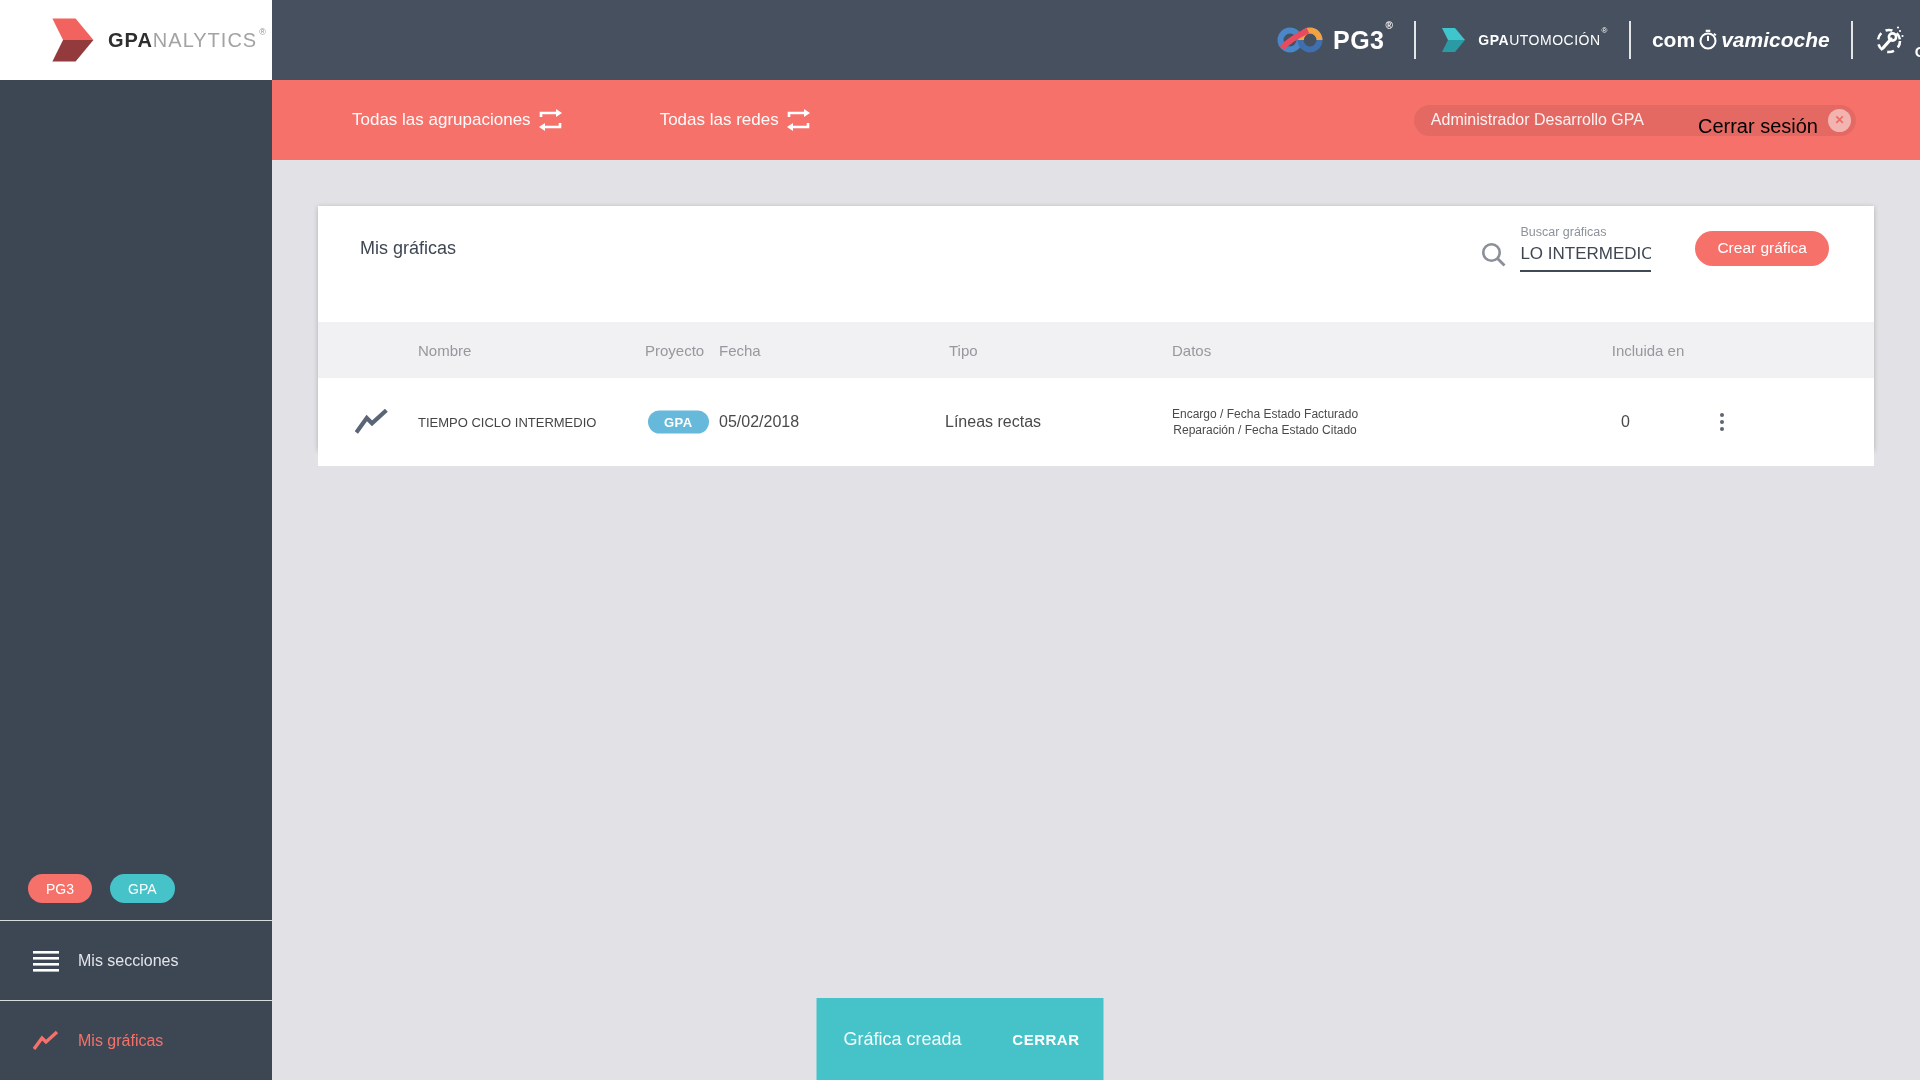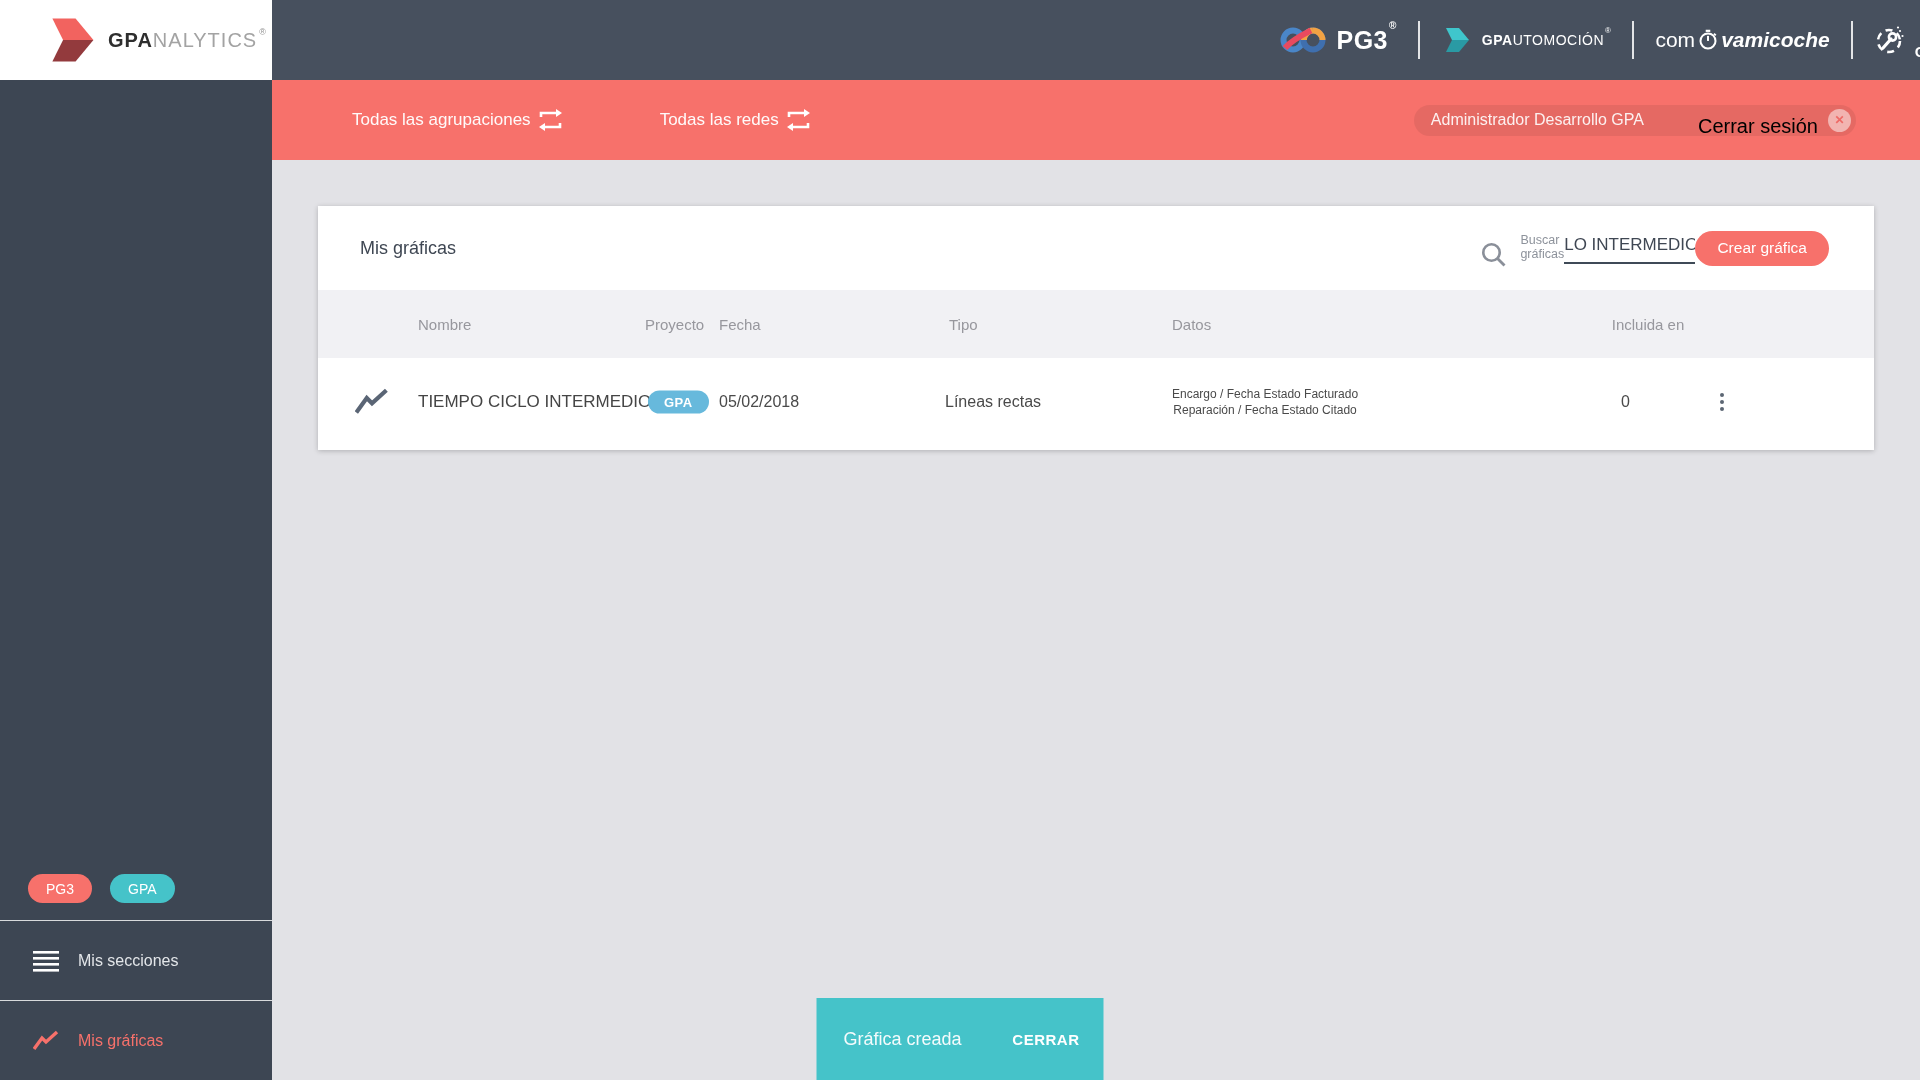--- a/index.html
+++ b/index.html
@@ -18,21 +18,21 @@
   
   .topbar { position:absolute; left:272px; top:0; width:1832px; height:80px; background:#47505e;
             display:flex; align-items:center; justify-content:flex-end; gap:21px; padding-right:62px; }
   .topbar .sep { width:2px; height:38px; background:rgba(255,255,255,0.85); }
   .logo-group { display:flex; align-items:center; color:#ffffff; }
   .pg3-text { font-size:25px; font-weight:bold; margin-left:10px; letter-spacing:0.5px; }
   .sup-reg { font-size:10px; vertical-align:top; margin-left:1px; position:relative; top:-6px; }
   .auto-text { font-size:14px; letter-spacing:0.5px; margin-left:9px; }
   .auto-bold { font-weight:bold; }
   .com-text { font-size:21px; display:flex; align-items:center; }
-  .com-pre { font-weight:400;text-align:center; }
+  .com-pre { font-weight:700;text-align:center; }
   .com-post { font-style:italic; font-weight:600; }
   .clock-icon { width:22px; height:22px; margin:0 2px; }
   .gpapp-text { font-size:15px; letter-spacing:1.5px; margin-left:9px; font-weight:600;margin-top:23px; }
   .caret-up { width:0; height:0; border-left:8px solid transparent; border-right:8px solid transparent;
               border-bottom:9px solid #ffffff; }
 
   
   .filterbar { position:absolute; left:272px; top:80px; width:1648px; height:80px; background:#f7716b;
                display:flex; align-items:center; padding:0 64px 0 80px; color:#ffffff; }
   .filter { display:flex; align-items:center; gap:6px; }
@@ -48,37 +48,37 @@
                    color:#ee6a66; font-size:12px; font-weight:bold; line-height:1; }
 
   
   .main { position:absolute; left:272px; top:160px; width:1648px; height:920px; }
   .card { position:absolute; left:46px; top:46px; width:1556px; height:244px; background:#ffffff;
           box-shadow:0 1px 5px rgba(0,0,0,0.22); }
   .card-header { position:relative; height:84px; display:flex; align-items:center; }
   .page-title { font-size:18px; color:#3f4753; margin-left:42px; }
   .header-right { margin-left:auto; display:flex; align-items:center; margin-right:45px; }
   .search-icon { width:27px; height:27px; margin-right:13px; margin-top:12px; }
-  .search-field { display:flex; flex-direction:row; width:131px; margin-right:44px; }
+  .search-field { display:flex; flex-direction:column; width:131px; margin-right:44px; }
   .search-label { font-size:12.5px; color:#8d929b; margin-bottom:3px; }
   .search-input { border:none; outline:none; border-bottom:2px solid #3f4a57; font-size:17px;
                   color:#3f4753; font-family:"Liberation Sans", sans-serif; padding:2px 0 6px 0; width:131px;
                   background:transparent; }
   .create-btn { height:35px; padding:0 22px; border:none; border-radius:18px; background:#f7716b;
                 color:#ffffff; font-size:15.5px; font-family:"Liberation Sans", sans-serif; cursor:pointer; }
 
-  .thead { position:relative; height:68px; background:#f1f1f4; }
+  .thead { position:relative; height:56px; background:#f1f1f4;margin-top:32px; }
   .trow  { position:relative; height:88px; background:#ffffff; }
   .cell { position:absolute; top:50%; transform:translateY(-50%); font-size:15px; color:#97979d; white-space:nowrap; }
   .th-name { left:100px; } .th-project { left:327px; } .th-date { left:401px; }
   .th-type { left:631px; } .th-data { left:854px; }
   .th-included { left:1250px; width:160px; text-align:center; }
   .td { position:absolute; top:50%; transform:translateY(-50%); font-size:16px; color:#4a4a4a; white-space:nowrap; }
   .td-icon { left:37px; width:34px; height:32px; }
-  .td-name { left:100px; font-size:17px; color:#454545; }
+  .td-name { left:100px; font-size:13px; color:#454545; }
   .td-project { left:330px; }
   .gpa-pill { display:inline-block; background:#67b9dc; color:#ffffff; font-size:13px; font-weight:bold;
               letter-spacing:0.5px; border-radius:12px; padding:4px 16px; }
   .td-date { left:401px; }
   .td-type { left:627px; }
   .td-data { left:854px; font-size:12px; line-height:1.35;text-align:center; }
   .td-included { left:1250px; width:115px; text-align:center; }
   .td-menu { left:1394px; width:20px; height:30px; display:flex; flex-direction:column;
              align-items:center; justify-content:center; gap:3px; cursor:pointer; }
   .kebab-dot { width:4px; height:4px; border-radius:50%; background:#5c6673; }

